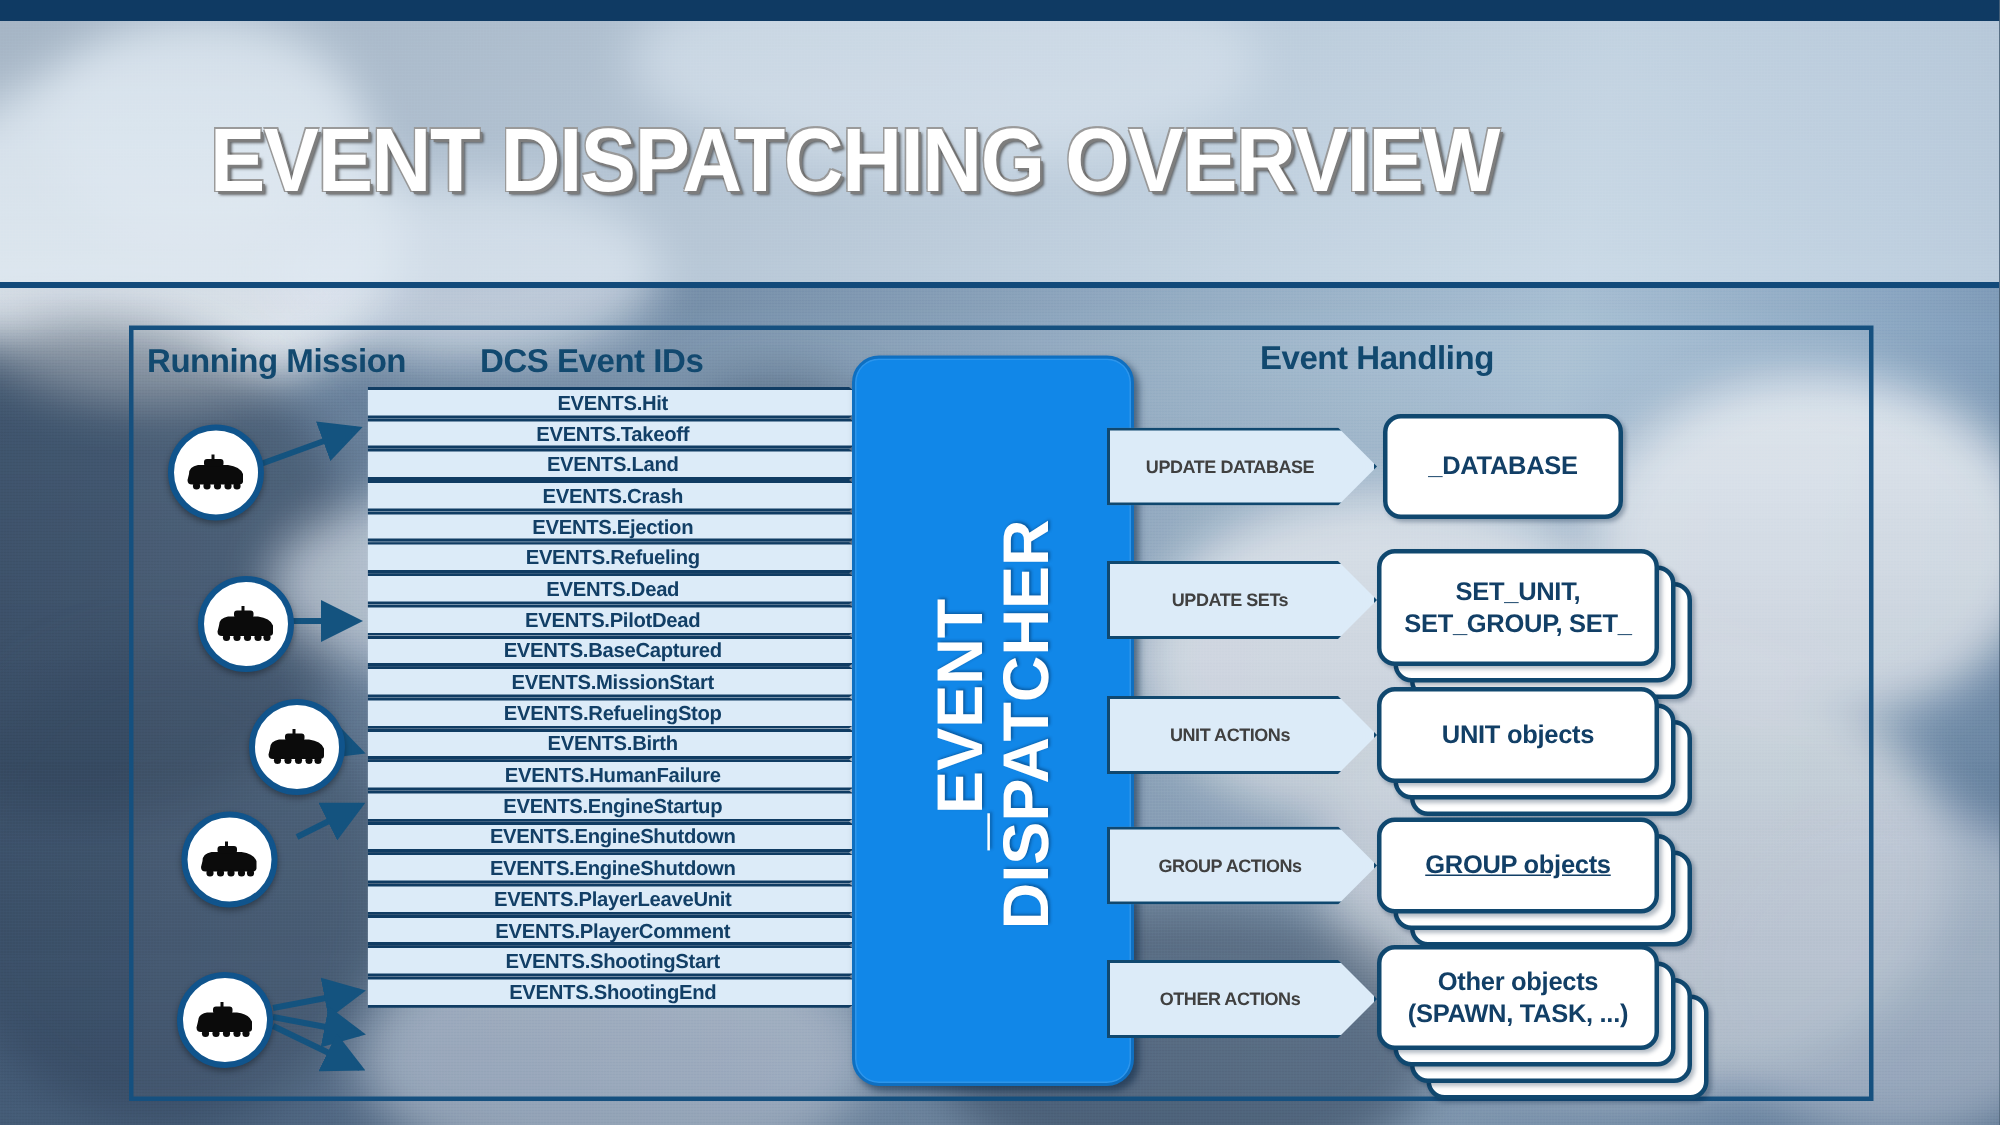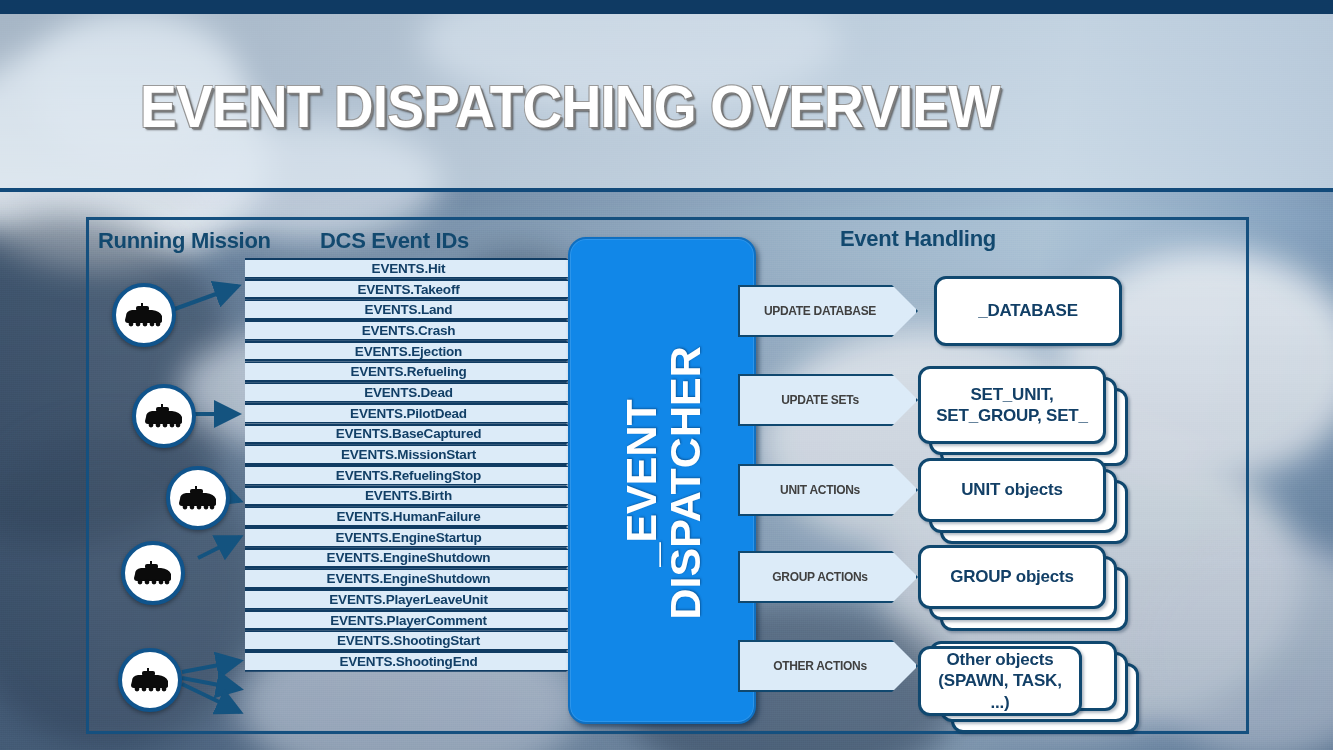--- a/index.html
+++ b/index.html
@@ -328,21 +328,21 @@
         <div>DISPATCHER</div>
       </div>
     </div>
   </div>
 
   <div id="handling-col">
       <div class="act" style="left: 738px; top: 285px;">
         <span>UPDATE DATABASE</span>
       </div>
       <div class="boxwrap" style="left: 918px; top: 276px; width: 188px; height: 70px;">
-        <div class="bx bx-front" style="left: 16px; top: 0px; width: 188px; height: 70px;">
+        <div class="bx bx-front" style="left: 4px; top: 0px; width: 160px; height: 70px;">
           <span>_DATABASE</span>
         </div>
       </div>
       <div class="act" style="left: 738px; top: 374px;">
         <span>UPDATE SETs</span>
       </div>
       <div class="boxwrap" style="left: 918px; top: 366px; width: 210px; height: 100px;">
         <div class="bx" style="left: 22px; top: 22px; width: 188px; height: 78px;"></div>
         <div class="bx" style="left: 11px; top: 11px; width: 188px; height: 78px;"></div>
         <div class="bx bx-front" style="left: 0px; top: 0px; width: 188px; height: 78px;">
@@ -358,30 +358,30 @@
         <div class="bx bx-front" style="left: 0px; top: 0px; width: 188px; height: 64px;">
           <span>UNIT objects</span>
         </div>
       </div>
       <div class="act" style="left: 738px; top: 551px;">
         <span>GROUP ACTIONs</span>
       </div>
       <div class="boxwrap" style="left: 918px; top: 545px; width: 210px; height: 86px;">
         <div class="bx" style="left: 22px; top: 22px; width: 188px; height: 64px;"></div>
         <div class="bx" style="left: 11px; top: 11px; width: 188px; height: 64px;"></div>
-        <div class="bx bx-front" style="left: 0px; top: 0px; width: 188px; height: 64px;">
+        <div class="bx bx-front" style="left: 0px; top: 0px; width: 188px; height: 64px; text-decoration: underline;">
           <span>GROUP objects</span>
         </div>
       </div>
       <div class="act" style="left: 738px; top: 640px;">
         <span>OTHER ACTIONs</span>
       </div>
       <div class="boxwrap" style="left: 918px; top: 630px; width: 221px; height: 103px;">
         <div class="bx" style="left: 33px; top: 33px; width: 188px; height: 70px;"></div>
         <div class="bx" style="left: 22px; top: 22px; width: 188px; height: 70px;"></div>
         <div class="bx" style="left: 11px; top: 11px; width: 188px; height: 70px;"></div>
-        <div class="bx bx-front" style="left: 0px; top: 16px; width: 164px; height: 70px;">
+        <div class="bx bx-front" style="left: 0px; top: 0px; width: 188px; height: 70px;">
           <span>Other objects<br>(SPAWN, TASK, ...)</span>
         </div>
       </div>
     </div>
 
 </div>
 
 </body></html>

